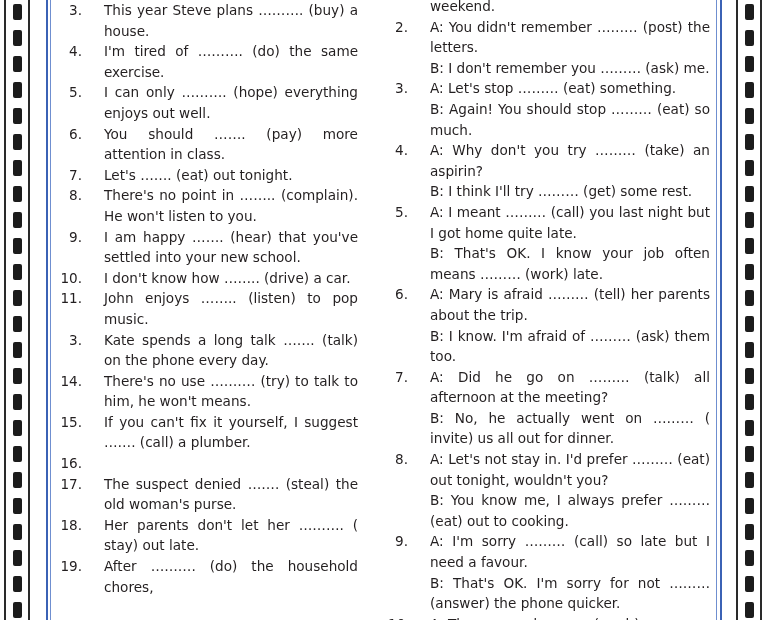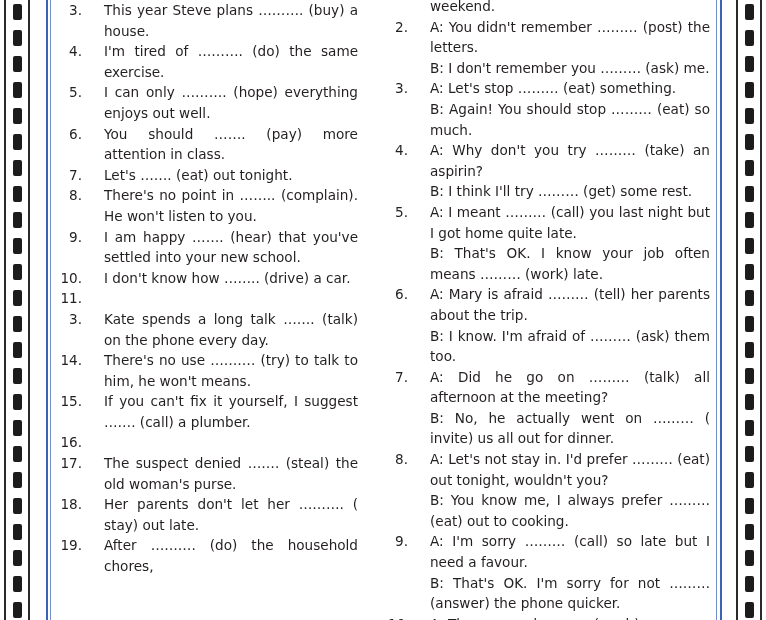--- a/index.html
+++ b/index.html
@@ -194,20 +194,23 @@
         </div>
       </div>
       <div class="item">
         <div class="num">10.</div>
         <div class="body">
           <span class="sub">I don't know how …….. (drive) a car.</span>
         </div>
       </div>
       <div class="item">
         <div class="num">11.</div>
+        <div class="body">
+          <span class="sub">John enjoys …….. (listen) to pop music.</span>
+        </div>
       </div>
       <div class="item">
         <div class="num">3.</div>
         <div class="body">
           <span class="sub">Kate spends a long talk ……. (talk) on the phone every day.</span>
         </div>
       </div>
       <div class="item">
         <div class="num">14.</div>
         <div class="body">

